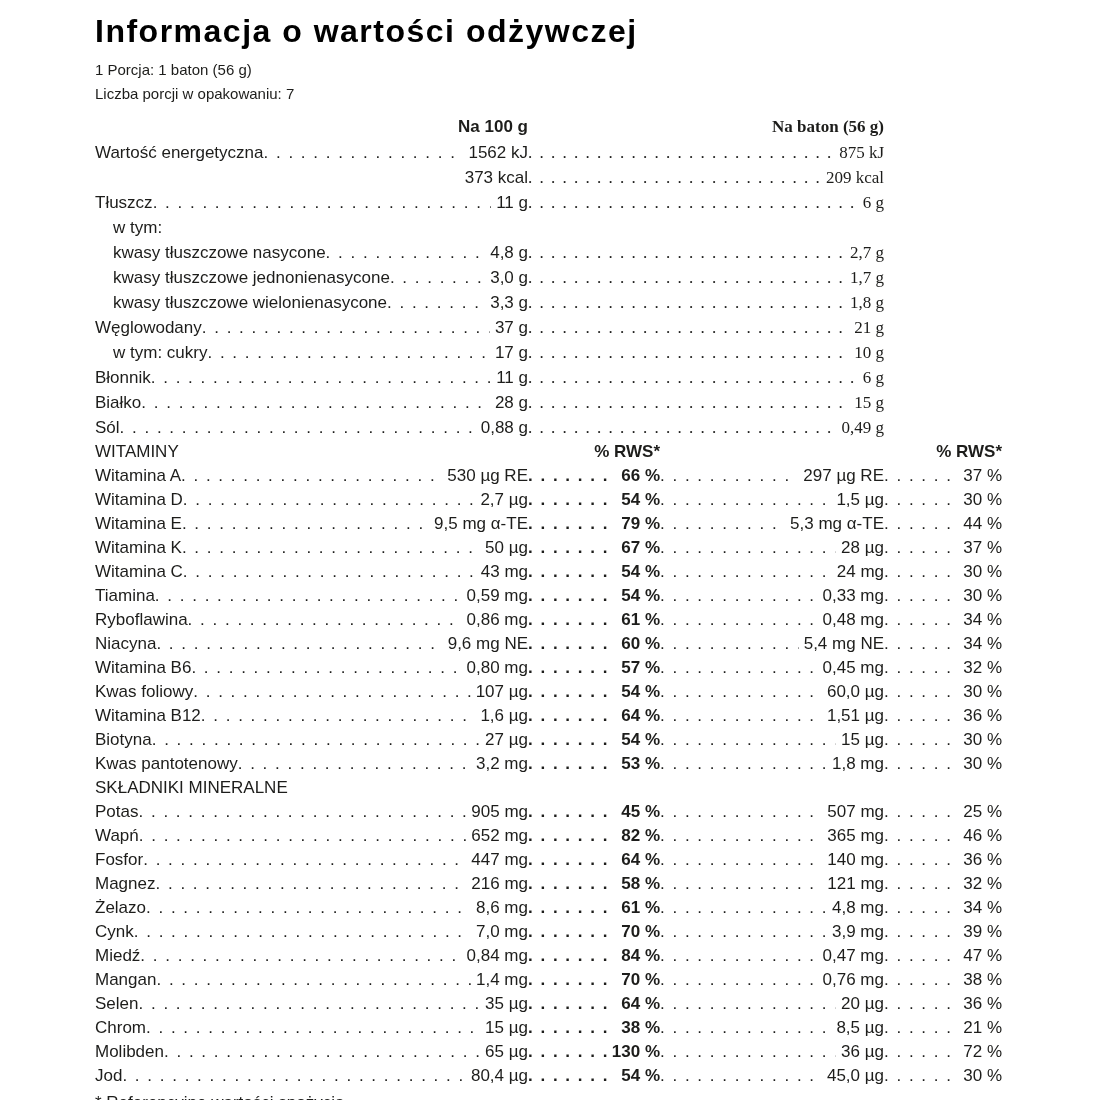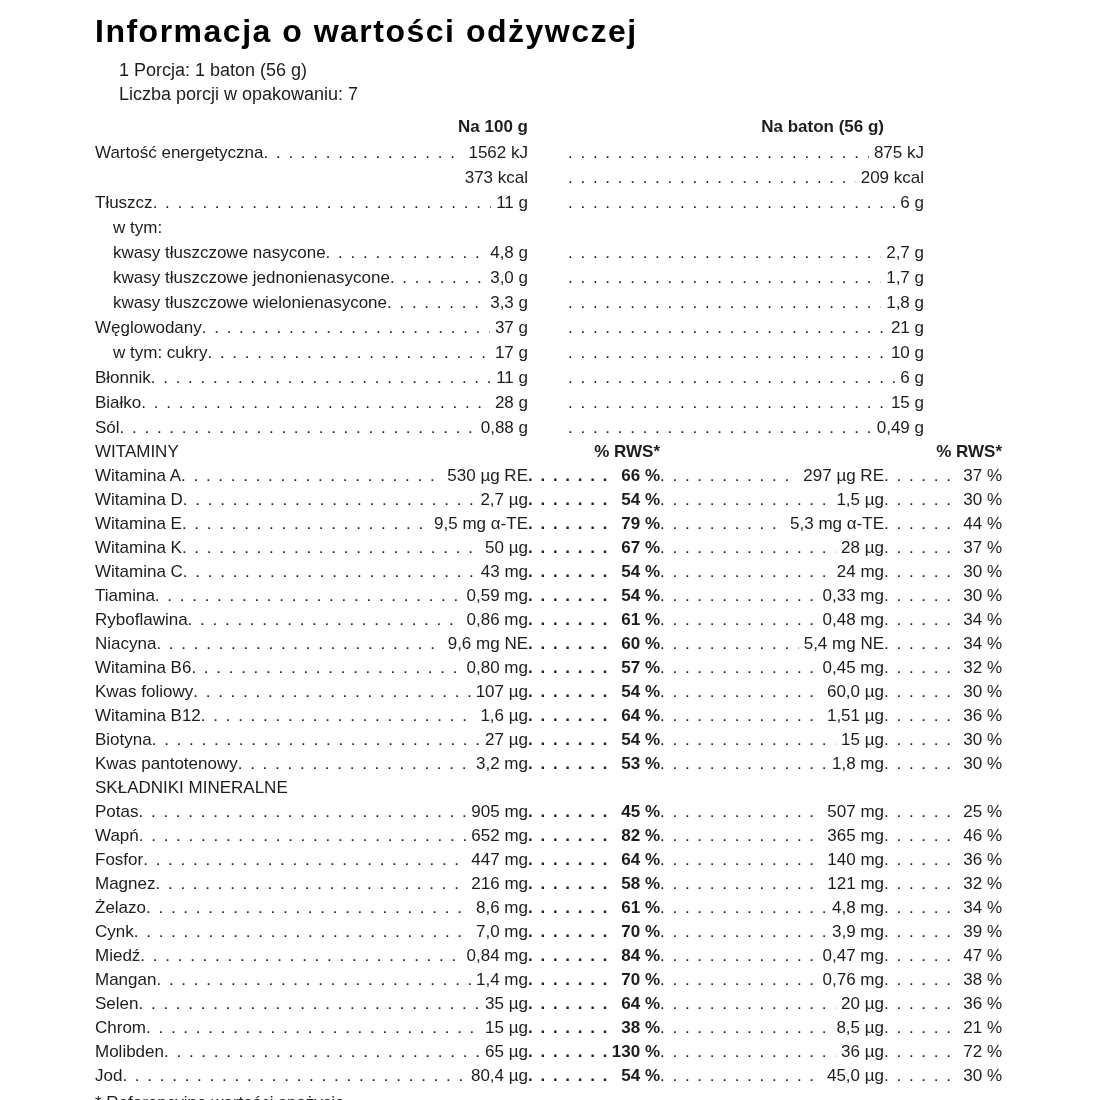--- a/index.html
+++ b/index.html
@@ -6,27 +6,27 @@
   body{
     width:1100px;height:1100px;overflow:hidden;
     font-family:"Liberation Sans", sans-serif;
     color:#1d1d1b;
   }
   .page{box-sizing:border-box;width:1100px;padding:10px 98px 0 95px;}
   .title{
     font-size:32px;font-weight:bold;color:#000;
     letter-spacing:1.5px;margin:2px 0 8px 0;line-height:38px;
   }
-  .sub{font-size:18px;line-height:24px;margin-left:24px;}
+  .sub{font-size:15px;line-height:24px;}
   .table{margin-top:8px;}
   .row{display:flex;align-items:baseline;font-size:17px;line-height:24px;}
-  .row.mac{line-height:25px;gap:40px;}
+  .row.mac{line-height:25px;}
   .row.heads{margin-top:2px;line-height:26px;}
   .c1{width:433px;display:flex;align-items:baseline;min-width:433px;}
-  .c2{width:356px;display:flex;align-items:baseline;min-width:356px;}
+  .c2{width:356px;display:flex;align-items:baseline;min-width:356px;font-family:Liberation Serif, serif;}
   .cr1{width:132px;display:flex;align-items:baseline;min-width:132px;font-weight:bold;}
   .c2v{width:224px;display:flex;align-items:baseline;min-width:224px;}
   .cr2{width:118px;display:flex;align-items:baseline;min-width:118px;}
   .lbl{white-space:nowrap;}
   .ind .lbl{padding-left:18px;}
   .dots{flex:1 1 auto;overflow:hidden;white-space:nowrap;min-width:0;}
   .dots::after{
     content:". . . . . . . . . . . . . . . . . . . . . . . . . . . . . . . . . . . . . . . . . . . . . . . . . . . . . . . . . . . . . . . . . . . . . . . . . . . . . . . . . . . . . . . .";
     letter-spacing:1.5px;
   }

